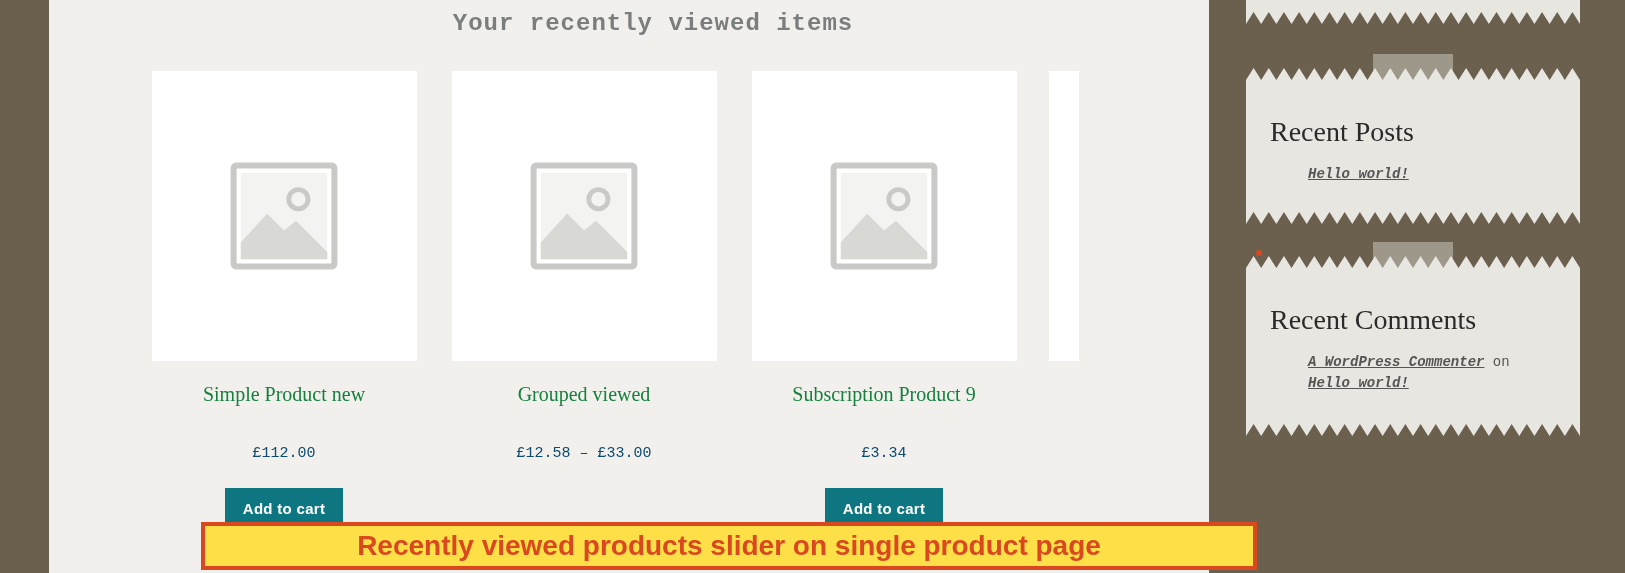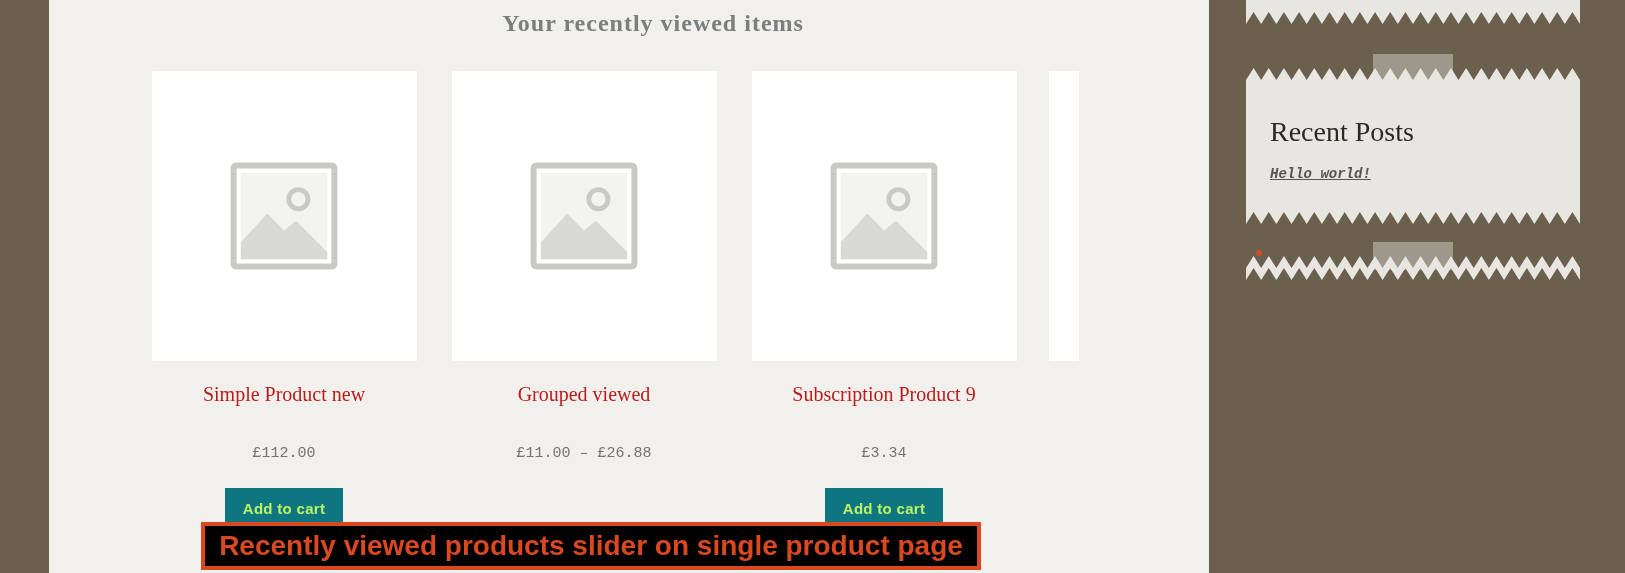--- a/index.html
+++ b/index.html
@@ -15,21 +15,21 @@
     position: absolute;
     left: 49px;
     top: 0;
     width: 1160px;
     height: 573px;
     background: #f2f0ec;
     padding-top: 8px;
   }
   .section-title {
     text-align: center;
-    font-family: Liberation Serif, serif;
+    font-family: Liberation Mono, monospace;
     font-size: 24px;
     color: #7a7e7e;
     letter-spacing: 1px;
     margin-bottom: 34px;
     margin-top: 2px;
     padding-left: 48px;
   }
   .products-row {
     display: flex;
     gap: 30px;
@@ -56,49 +56,49 @@
     justify-content: center;
     margin: 0 auto 22px;
   }
   .placeholder-svg {
     width: 120px;
     height: 120px;
   }
   .product-title {
     font-family: Georgia, serif;
     font-size: 20px;
-    color: #b91c1c;
+    color: #15803d;
     margin-bottom: 16px;
   }
   .product-price {
     font-family: 'Courier New', Courier, monospace;
     font-size: 15px;
-    color: #737373;
+    color: #0c4a6e;
     margin-bottom: 26px;
     margin-top: 39px;
   }
   .product-button {
     display: inline-block;
     background: #0d7680;
-    color: #bef264;
+    color: #ffffff;
     font-family: Arial, Helvetica, sans-serif;
     font-weight: bold;
     font-size: 15px;
     padding: 12px 18px;
     border: none;
     cursor: pointer;
     letter-spacing: 0.3px;
   }
   .caption-box {
     position: absolute;
     left: 152px;
     bottom: 3px;
-    width: 780px;
+    width: 1056px;
     border: 4px solid #d9481f;
-    background: #000000;
+    background: #fde047;
     text-align: center;
     padding: 4px 0 4px;
   }
   .caption-text {
     color: #d9481f;
     font-family: Arial, Helvetica, sans-serif;
     font-weight: bold;
     font-size: 28px;
   }
 
@@ -156,20 +156,21 @@
     font-weight: normal;
   }
   .widget-link {
     font-family: 'Courier New', Courier, monospace;
     font-size: 14px;
     color: #555;
     font-style: italic;
     font-weight: bold;
     text-decoration: underline;
     cursor: pointer;
+    margin-left: 38px;
   }
   .comment-line {
     font-family: 'Courier New', Courier, monospace;
     font-size: 14px;
     color: #555;
     line-height: 1.5;
   }
   .comment-line .nl { font-style: normal; font-weight: normal; text-decoration: none; }
   .first-stub {
     height: 12px;
@@ -201,21 +202,21 @@
     <div class="product-card">
       <div class="product-image">
         <svg class="placeholder-svg" viewBox="0 0 100 100">
           <rect x="8" y="8" width="84" height="84" fill="none" stroke="#c9c9c7" stroke-width="5" rx="2"></rect>
           <rect x="14" y="14" width="72" height="72" fill="#f3f3f1"></rect>
           <circle cx="62" cy="36" r="8" fill="none" stroke="#c9c9c7" stroke-width="4"></circle>
           <path d="M14 72 L36 48 L50 62 L60 54 L86 80 L86 86 L14 86 Z" fill="#d8d8d4"></path>
         </svg>
       </div>
       <div class="product-title">Grouped viewed</div>
-      <div class="product-price">£11.00 – £26.88</div>
+      <div class="product-price">£12.58 – £33.00</div>
     </div>
 
     <div class="product-card">
       <div class="product-image">
         <svg class="placeholder-svg" viewBox="0 0 100 100">
           <rect x="8" y="8" width="84" height="84" fill="none" stroke="#c9c9c7" stroke-width="5" rx="2"></rect>
           <rect x="14" y="14" width="72" height="72" fill="#f3f3f1"></rect>
           <circle cx="62" cy="36" r="8" fill="none" stroke="#c9c9c7" stroke-width="4"></circle>
           <path d="M14 72 L36 48 L50 62 L60 54 L86 80 L86 86 L14 86 Z" fill="#d8d8d4"></path>
         </svg>
@@ -266,20 +267,26 @@
   </div>
 
   <div class="widget-wrap">
     <div class="pin"></div>
     <div class="tape"></div>
     <div class="widget-top-zig">
       <svg viewBox="0 0 352 12" preserveAspectRatio="none">
           <path d="M0 12 L8 0 L16 12 L24 0 L32 12 L40 0 L48 12 L56 0 L64 12 L72 0 L80 12 L88 0 L96 12 L104 0 L112 12 L120 0 L128 12 L136 0 L144 12 L152 0 L160 12 L168 0 L176 12 L184 0 L192 12 L200 0 L208 12 L216 0 L224 12 L232 0 L240 12 L248 0 L256 12 L264 0 L272 12 L280 0 L288 12 L296 0 L304 12 L312 0 L320 12 L328 0 L336 12 L344 0 L352 12 Z" fill="#e8e6e0"></path>
         </svg>
     </div>
+    <div class="widget">
+      <h2>Recent Comments</h2>
+      <div class="comment-line">
+        <a class="widget-link">A WordPress Commenter</a><span class="nl"> on </span><a class="widget-link">Hello world!</a>
+      </div>
+    </div>
     <div class="widget-bot-zig">
       <svg viewBox="0 0 352 12" preserveAspectRatio="none">
           <path d="M0 0 L0 12 L8 0 L16 12 L24 0 L32 12 L40 0 L48 12 L56 0 L64 12 L72 0 L80 12 L88 0 L96 12 L104 0 L112 12 L120 0 L128 12 L136 0 L144 12 L152 0 L160 12 L168 0 L176 12 L184 0 L192 12 L200 0 L208 12 L216 0 L224 12 L232 0 L240 12 L248 0 L256 12 L264 0 L272 12 L280 0 L288 12 L296 0 L304 12 L312 0 L320 12 L328 0 L336 12 L344 0 L352 12 L352 0 Z" fill="#e8e6e0"></path>
         </svg>
     </div>
   </div>
 
 </div>
 
 </body></html>

